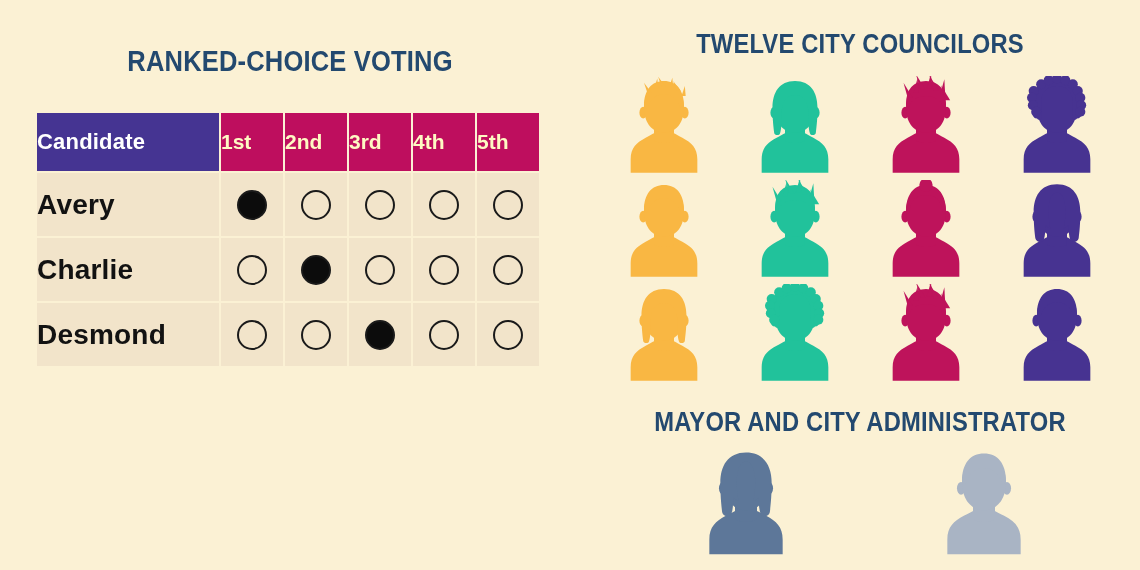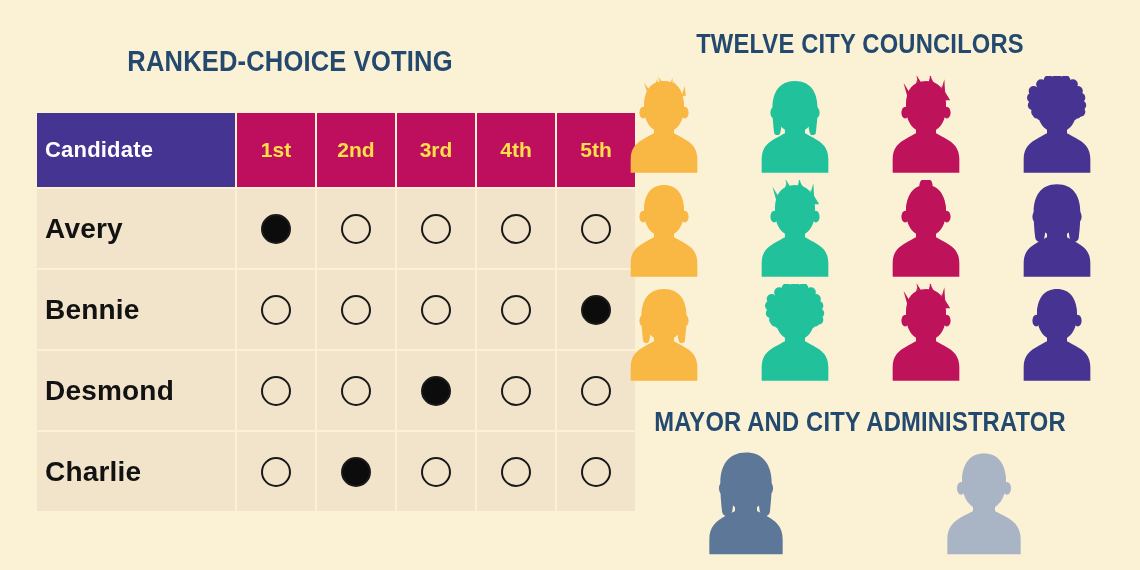--- a/index.html
+++ b/index.html
@@ -47,41 +47,41 @@
   #rcv-table {
     position: absolute;
     left: 35px;
     top: 95px;
     width: 500px;
     border-collapse: separate;
     border-spacing: 2px;
     table-layout: fixed;
   }
   #rcv-table th, #rcv-table td {
-    padding: 8px;
+    padding: 0;
     margin: 0;
   }
 
   th.head-candidate {
     background: #453492;
     color: #ffffff;
     height: 58px;
     text-align: left;
     padding-left: 14px;
     font-size: 22px;
     font-weight: 700;
     font-family: "Liberation Sans Narrow", "Liberation Sans", sans-serif;
     letter-spacing: 0.2px;
     width: 182px;
   }
   th.head-rank {
     background: #be0e5e;
-    color: #fde047;
+    color: #fef9c3;
     height: 58px;
-    text-align: center;
+    text-align: left;
     font-size: 21px;
     font-weight: 700;
     font-family: "Liberation Sans Narrow", "Liberation Sans", sans-serif;
     width: 62px;
   }
 
   td.cell-name {
     background: #f2e4ca;
     height: 63px;
     color: #121212;
@@ -186,40 +186,32 @@
     <tbody id="rcv-body">
         <tr>
           <td class="cell-name">Avery</td>
           <td class="cell-bubble"><span class="bubble filled"></span></td>
           <td class="cell-bubble"><span class="bubble"></span></td>
           <td class="cell-bubble"><span class="bubble"></span></td>
           <td class="cell-bubble"><span class="bubble"></span></td>
           <td class="cell-bubble"><span class="bubble"></span></td>
         </tr>
         <tr>
-          <td class="cell-name">Bennie</td>
-          <td class="cell-bubble"><span class="bubble"></span></td>
-          <td class="cell-bubble"><span class="bubble"></span></td>
-          <td class="cell-bubble"><span class="bubble"></span></td>
+          <td class="cell-name">Charlie</td>
           <td class="cell-bubble"><span class="bubble"></span></td>
           <td class="cell-bubble"><span class="bubble filled"></span></td>
+          <td class="cell-bubble"><span class="bubble"></span></td>
+          <td class="cell-bubble"><span class="bubble"></span></td>
+          <td class="cell-bubble"><span class="bubble"></span></td>
         </tr>
         <tr>
           <td class="cell-name">Desmond</td>
           <td class="cell-bubble"><span class="bubble"></span></td>
           <td class="cell-bubble"><span class="bubble"></span></td>
           <td class="cell-bubble"><span class="bubble filled"></span></td>
-          <td class="cell-bubble"><span class="bubble"></span></td>
-          <td class="cell-bubble"><span class="bubble"></span></td>
-        </tr>
-        <tr>
-          <td class="cell-name">Charlie</td>
-          <td class="cell-bubble"><span class="bubble"></span></td>
-          <td class="cell-bubble"><span class="bubble filled"></span></td>
-          <td class="cell-bubble"><span class="bubble"></span></td>
           <td class="cell-bubble"><span class="bubble"></span></td>
           <td class="cell-bubble"><span class="bubble"></span></td>
         </tr>
       </tbody>
   </table>
 
 </div>
 
 <div id="right-panel">
 

